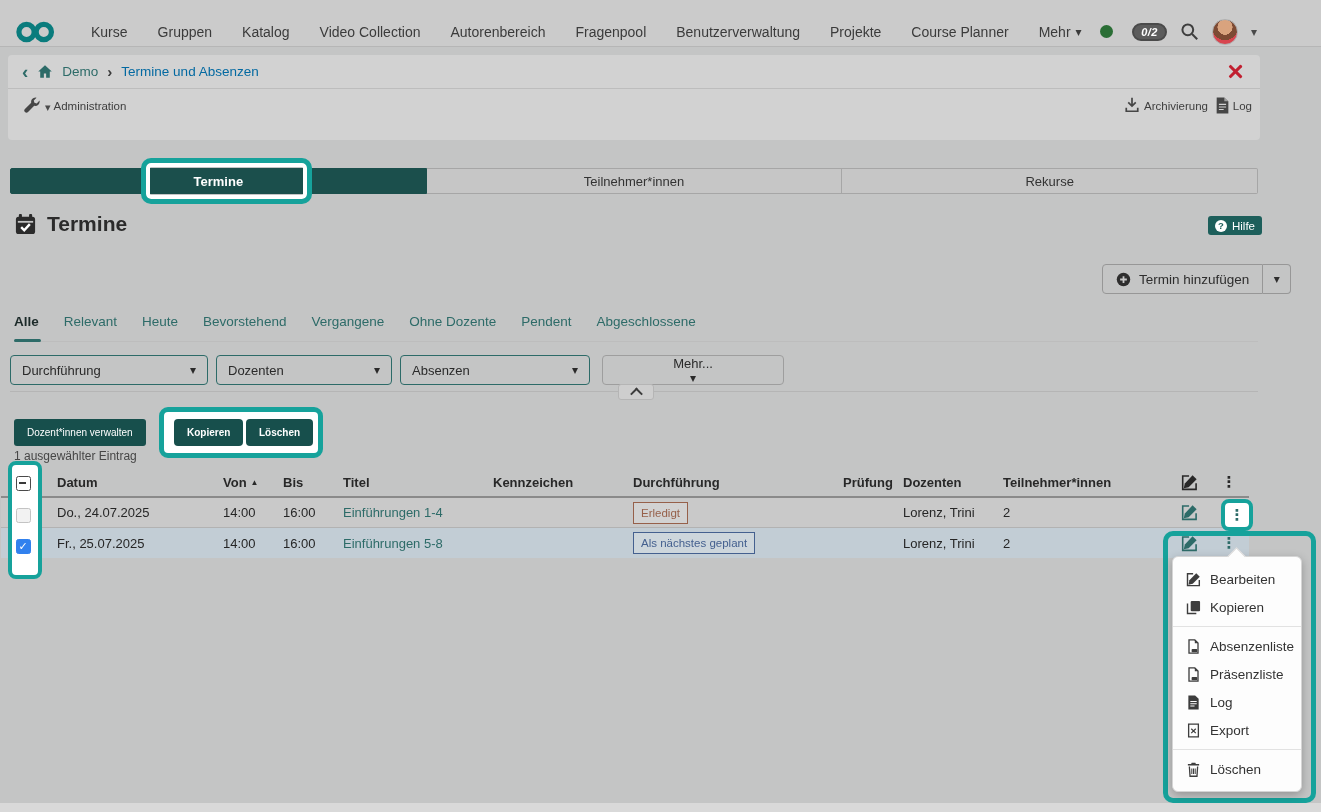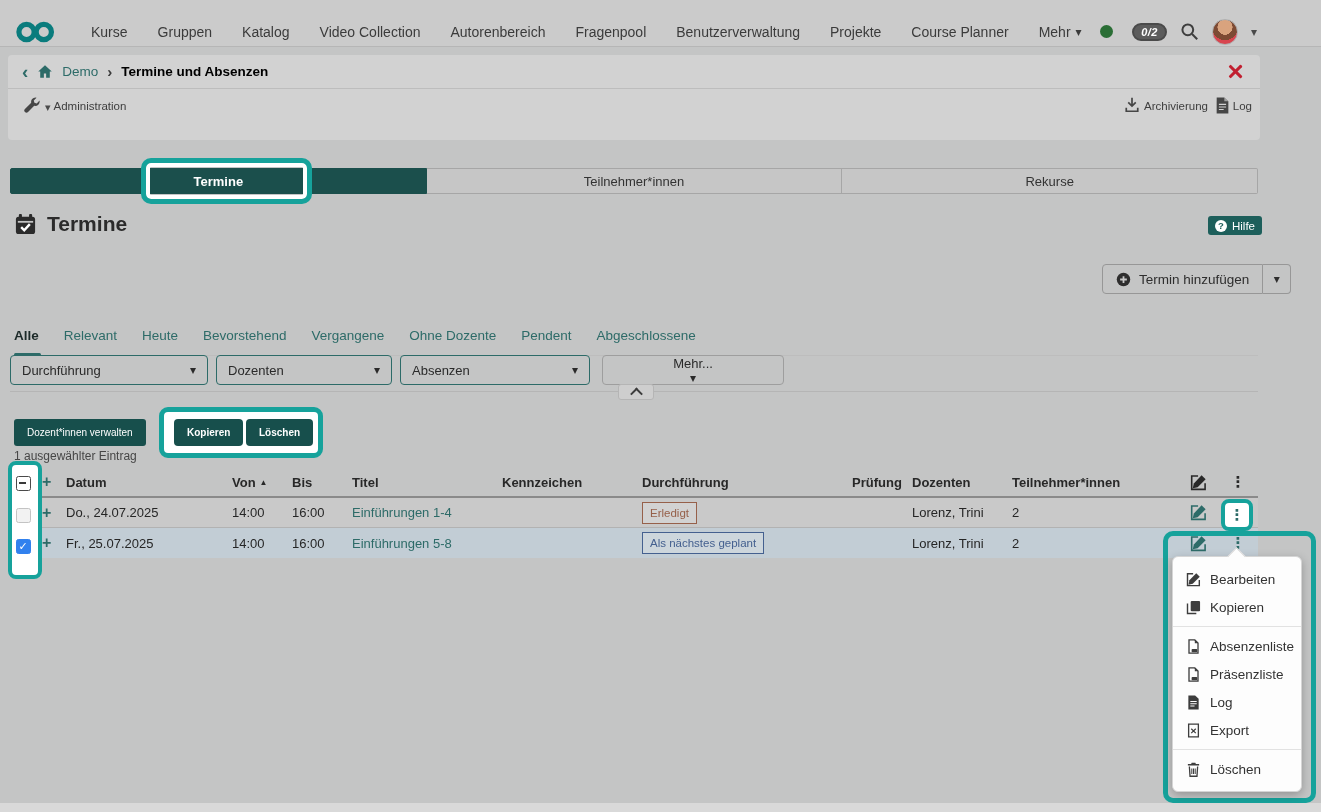--- a/index.html
+++ b/index.html
@@ -39,21 +39,21 @@
     border:1px solid #b0b0b0; }
   .nav-caret { color:#4a4a4a; font-size:12px; }
 
   
   #crumbcard { top:55px; left:8px; width:1252px; height:85px; background:#d2d2d2; border-radius:4px; }
   #crumbrow { height:34px; display:flex; align-items:center; gap:9px; padding:0 14px;
     border-bottom:1px solid #bdbdbd; font-size:13.5px; position:relative; }
   .crumb-back { color:#2d6b68; font-size:19px; line-height:1; font-weight:bold; cursor:pointer; }
   .crumb-link { color:#2d6b68; cursor:pointer; }
   .crumb-sep { color:#3a3a3a; font-weight:bold; font-size:15px; }
-  .crumb-current { color:#000000; font-weight:bold; }
+  .crumb-current { color:#0369a1; font-weight:normal; }
   .close-x { position:absolute; right:16px; top:7px; width:18px; height:18px; cursor:pointer; }
   .close-x::before, .close-x::after { content:""; position:absolute; left:8px; top:1px; width:3.2px; height:17px;
     background:#c11f30; border-radius:1px; }
   .close-x::before { transform:rotate(45deg); }
   .close-x::after { transform:rotate(-45deg); }
   .tool-item { position:absolute; top:8px; display:flex; flex-direction:row; align-items:center; gap:3px; cursor:pointer; }
   .tool-item .lbl { font-size:11.5px; color:#3e3e3e; }
   .tool-iconrow { display:flex; align-items:flex-end; gap:4px; }
   .tool-iconrow .g-caret { font-size:11px; color:#4a4a4a; }
 
@@ -80,21 +80,21 @@
 
   
   #addbtn { top:264px; left:1102px; height:30px; display:flex; }
   .addbtn-main { display:flex; align-items:center; gap:8px; padding:0 13px; font-size:13.5px; color:#2e2e2e;
     border:1px solid #979797; border-radius:4px 0 0 4px; cursor:pointer; }
   .addbtn-caret { width:28px; display:flex; align-items:center; justify-content:center;
     border:1px solid #979797; border-left:none; border-radius:0 4px 4px 0; cursor:pointer; }
   .addbtn-caret .g-caret { font-size:12px; color:#2e2e2e; }
 
   
-  #filtertabs { top:328px; left:14px; width:1244px; height:28px; display:flex; gap:25px;
+  #filtertabs { top:314px; left:14px; width:1244px; height:28px; display:flex; gap:25px;
     border-bottom:1px solid #bdbdbd; }
   .ftab { font-size:13.5px; color:#2d6b68; cursor:pointer; position:relative; padding-bottom:9px; white-space:nowrap; }
   .ftab.active { color:#1c2a29; font-weight:bold; }
   .ftab.active::after { content:""; position:absolute; left:0; bottom:-1px; width:27px; height:3.5px;
     background:#2d6b68; border-radius:2px; }
 
   
   #filterdrops { top:355px; left:10px; display:flex; gap:8px; }
   .fdrop { height:30px; border:1.5px solid #2d6b68; border-radius:4px; display:flex; align-items:center;
     justify-content:space-between; padding:0 11px; font-size:13px; color:#2a2a2a; cursor:pointer; }
@@ -106,21 +106,21 @@
 
   
   .teal-btn { height:27px; background:#174f4c; color:#fff; font-size:10px; border:none; border-radius:3px;
     display:flex; align-items:center; padding:0 13px; cursor:pointer; font-family:inherit; white-space:nowrap; }
   #managebtn { top:419px; left:14px; }
   #copybtn { top:419px; left:174px; z-index:11; font-weight:bold; border-radius:4px; }
   #delbtn { top:419px; left:246px; z-index:11; font-weight:bold; border-radius:4px; }
   #selectioninfo { top:449px; left:14px; font-size:12px; color:#464646; }
 
   
-  #datatable { top:468px; left:10px; width:1248px; }
+  #datatable { top:468px; left:1px; width:1248px; }
   .trow { display:flex; align-items:center; height:30px; font-size:13px; color:#262626; }
   .trow.thead { font-weight:bold; color:#282828; border-bottom:2px solid #8a8a8a; }
   .trow.r1 { background:#c9c9c9; border-bottom:1px solid #b2b2b2; }
   .trow.r2 { background:#c2cdd5; }
   .tc { flex:0 0 auto; overflow:hidden; white-space:nowrap; }
   .c-check { width:32px; display:flex; justify-content:center; }
   .c-plus { width:24px; color:#2d6b68; font-size:16px; font-weight:bold; }
   .c-datum { width:166px; } .c-von { width:60px; } .c-bis { width:60px; }
   .c-titel { width:150px; } .c-kenn { width:140px; } .c-durch { width:210px; }
   .c-pruef { width:60px; } .c-doz { width:100px; } .c-teil { width:140px; }

